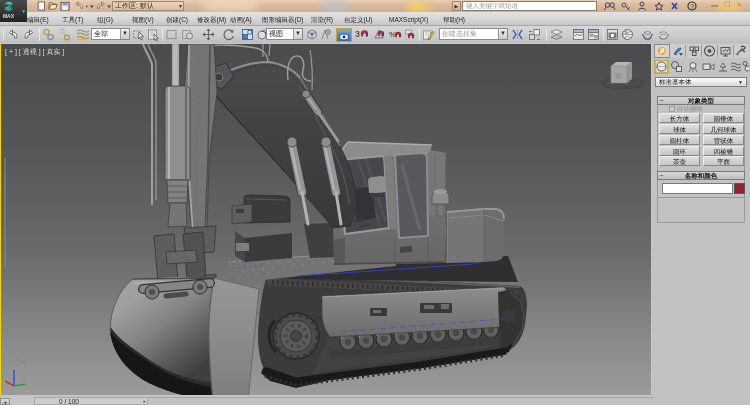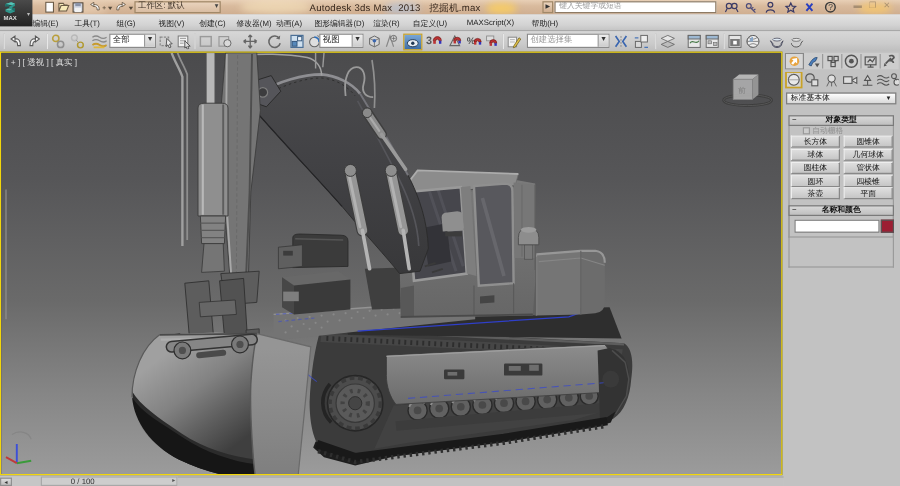--- a/index.html
+++ b/index.html
@@ -62,21 +62,20 @@
       <path d="M53 6 l3 0 m-1.5 -1.5 l0 3" stroke="#6b5b47" stroke-width="0.7"></path>
       <path d="M58 5 l4 0 l-2 3 Z" fill="#55493a"></path>
 
       <path d="M74 3 L71 1 L71 5 Z M71 3 C67 3 66 5 66 8 L68 8 C68 6 68.5 4.8 71 4.8" fill="#efefef" stroke="#6b5b47" stroke-width="0.8"></path>
       <path d="M77 5 l4 0 l-2 3 Z" fill="#55493a"></path>
 
       <path d="M86 9 L88 4 L95 4 L93 9 Z M86 9 L86 2 L90 2 L91 3.5 L94 3.5" fill="#efe3c8" stroke="#6b5b47" stroke-width="1"></path>
       <path d="M96 6 a3 3 0 1 0 3 -3 M99 1 l0 2 2 0" stroke="#5a6f8a" stroke-width="1" fill="none"></path>
     </svg>
     <div id="wsbox">工作区: 默认 <span style="position:absolute;right:1px;top:0;font-size:6px;color:#444;">▾</span></div>
-    <div id="title-text">Autodesk 3ds Max&nbsp; 2013&nbsp; &nbsp;挖掘机.max</div>
     <div id="searchwrap">
       <div style="position:absolute;left:0;top:0;width:9px;height:10px;background:linear-gradient(180deg,#e9d3bd,#cfae90);border:1px solid #a08868;font-size:5px;color:#333;text-align:center;line-height:9px;">▶</div>
       <div id="searchbox">键入关键字或短语</div>
       <svg style="position:absolute;left:152px;top:0" width="100" height="11" viewBox="0 0 100 11">
         <g stroke="#3b3b66" stroke-width="1" fill="none">
           <circle cx="3.5" cy="4" r="2.2"></circle>
             <circle cx="8" cy="4" r="2.2"></circle>
             <path d="M2 6 l-1.5 3 M9.5 6 l1.5 3"></path>
         </g>
         <g stroke="#4c4c7a" stroke-width="1" fill="none">

